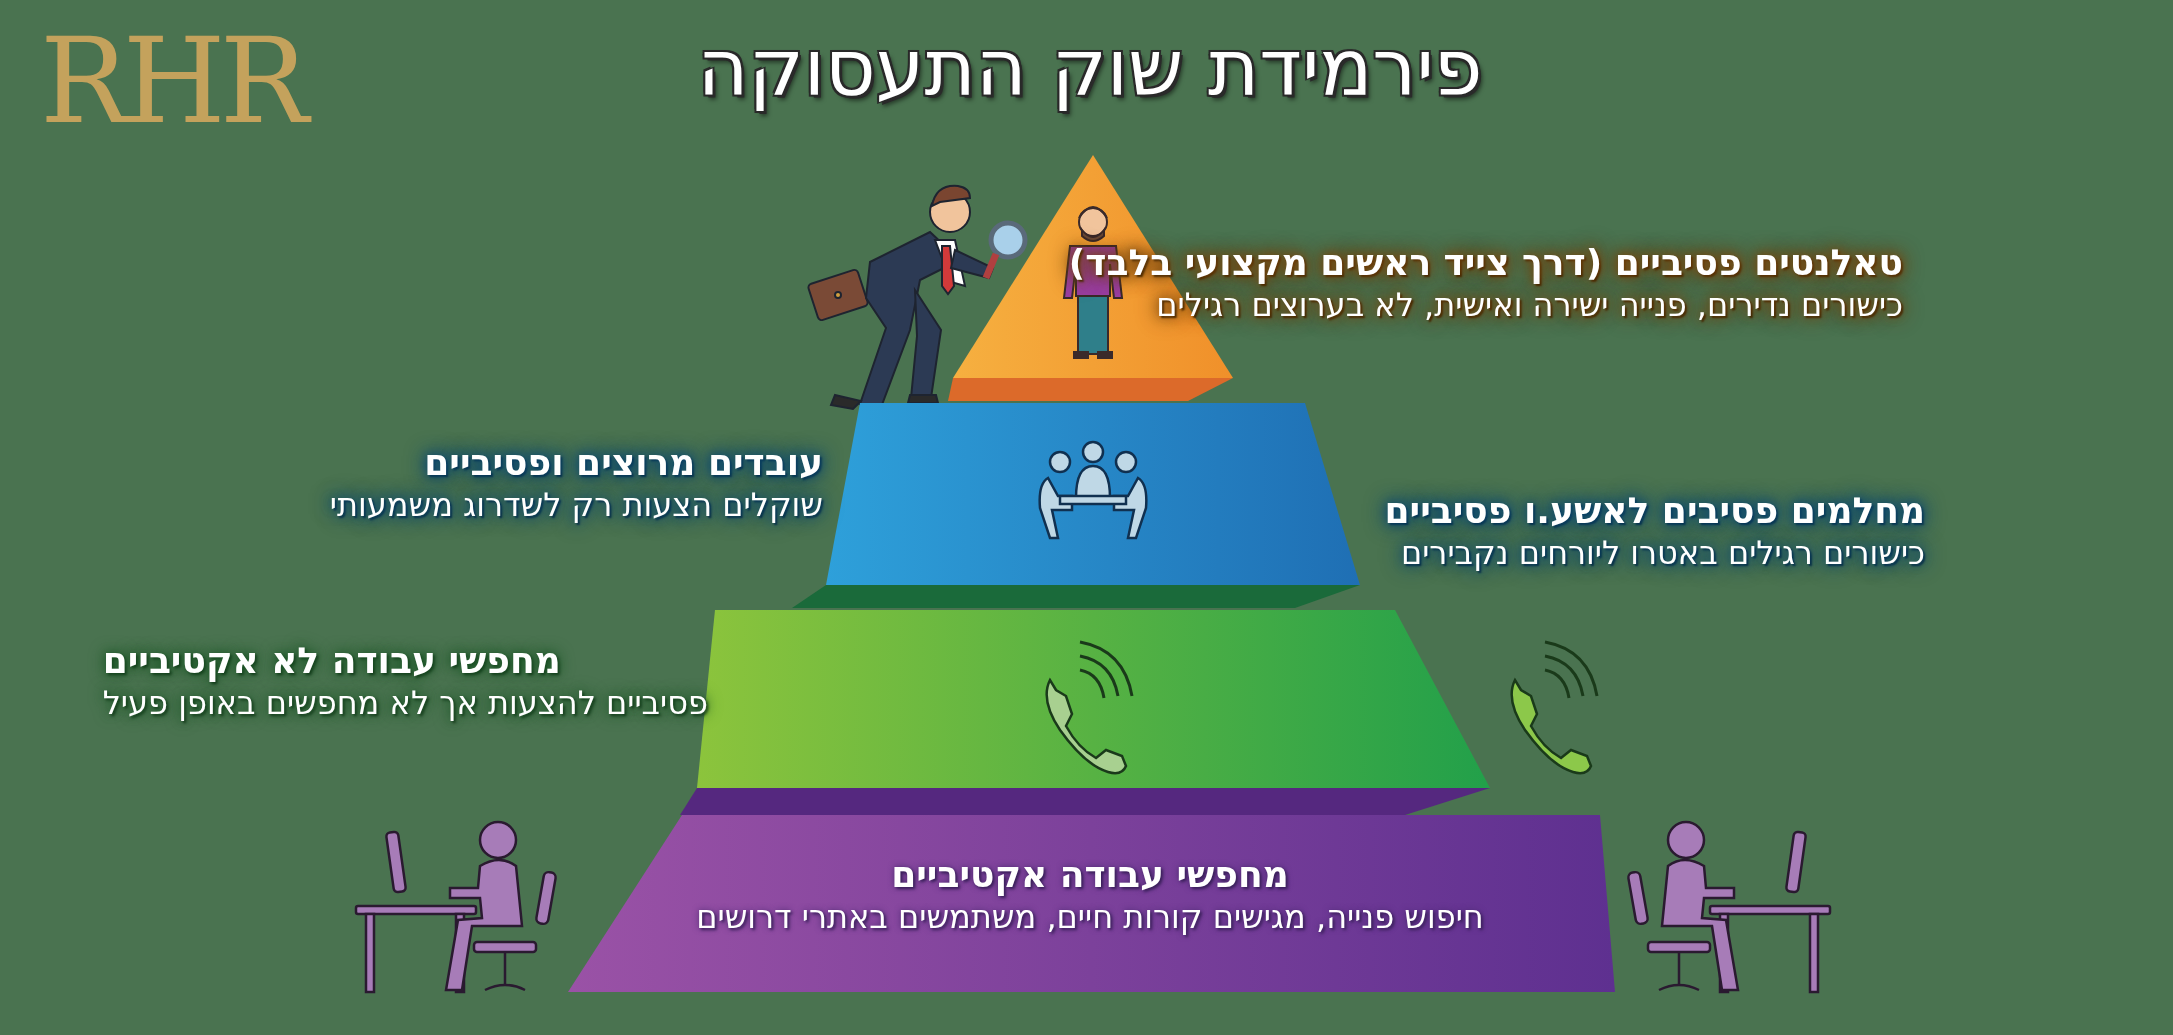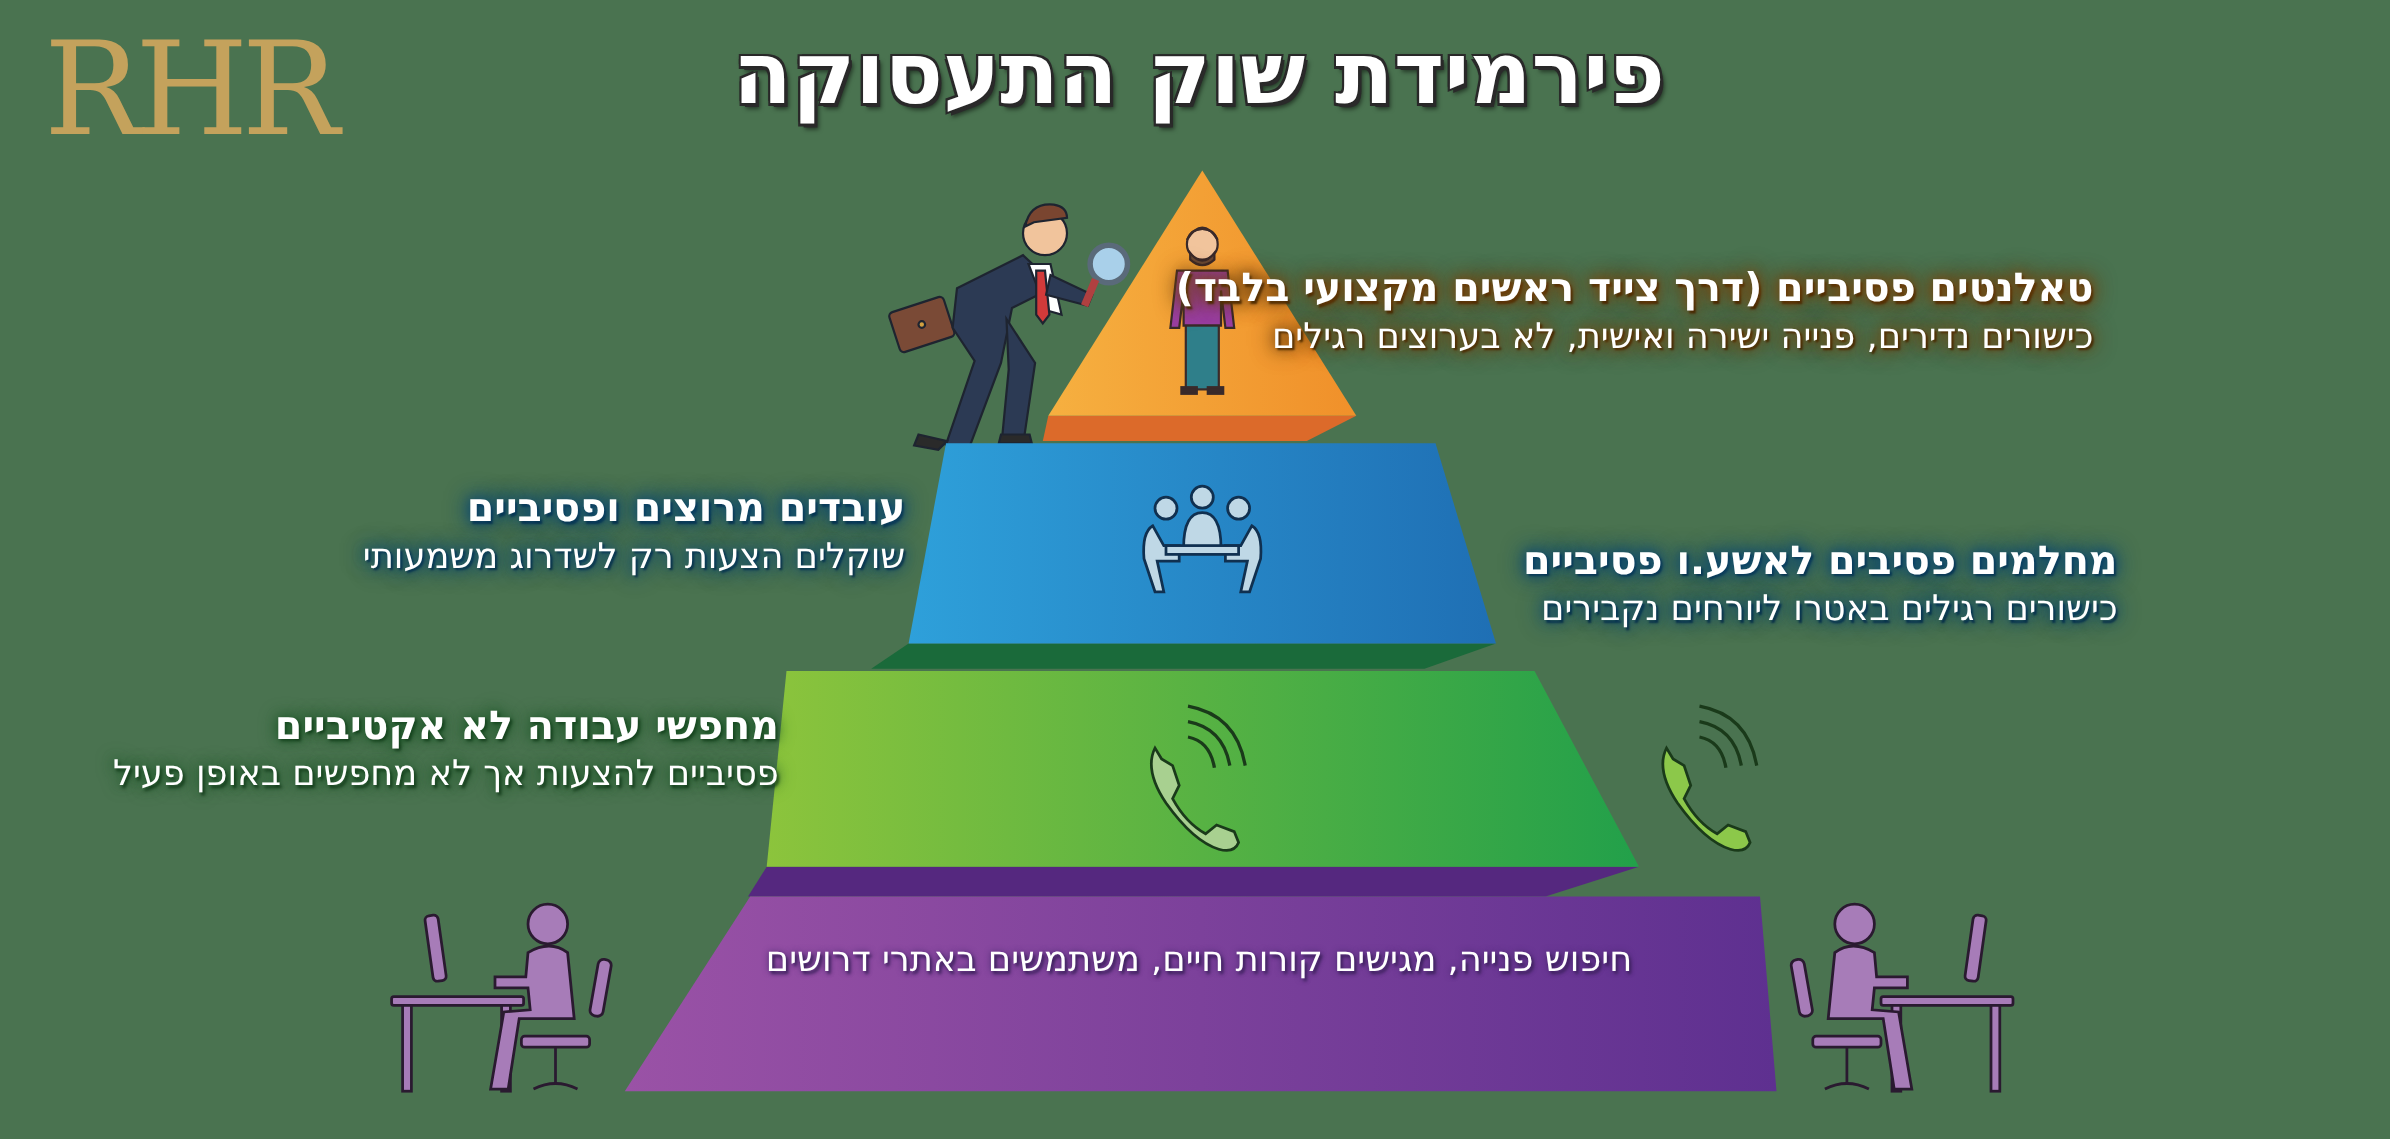--- a/index.html
+++ b/index.html
@@ -10,21 +10,21 @@
     position:relative;
   }
   .stage { position:absolute; left:0; top:0; width:2173px; height:1035px; }
   .logo {
     position:absolute; left:40px; top:22px;
     font-family:"DejaVu Serif", "Liberation Serif", serif;
     font-size:118px; color:#c4a25c; letter-spacing:-6px; line-height:1;
   }
   .title {
     position:absolute; left:600px; width:980px; top:26px; text-align:center;
-    font-size:78px; font-weight:bold; color:#ffffff; direction:rtl;
+    font-size:78px; font-weight:normal; color:#ffffff; direction:rtl;
     text-shadow: 0 0 3px #222, 3px 3px 0 #2b2b2b, -2px -2px 0 #2b2b2b, 2px -2px 0 #2b2b2b, -2px 2px 0 #2b2b2b, 4px 5px 4px rgba(0,0,0,0.5);
     line-height:1.1;
   }
   svg.pyr { position:absolute; left:0; top:0; }
   .label { position:absolute; direction:rtl; color:#fff; line-height:1.25; }
   .label .h { font-size:36px; font-weight:bold; display:block; }
   .label .s { font-size:32px; display:block; }
   .glow-brown .h, .glow-brown .s { text-shadow:0 0 10px #7a4a10, 0 0 18px #6b3f0e, 0 0 22px #6b3f0e, 2px 2px 2px #3a2000; }
   .glow-blue .h, .glow-blue .s { text-shadow:0 0 10px #0f4a6e, 0 0 18px #0f4a6e, 0 0 22px #0f4a6e, 2px 2px 2px #0a2a40; }
   .glow-green .h, .glow-green .s { text-shadow:0 0 10px #1f5a2a, 0 0 16px #1f5a2a, 2px 2px 3px #0e2e14; }
@@ -161,22 +161,23 @@
   <div class="label glow-brown" style="right:270px; top:240px; text-align:right;">
     <span class="h">טאלנטים פסיביים (דרך צייד ראשים מקצועי בלבד)</span>
     <span class="s">כישורים נדירים, פנייה ישירה ואישית, לא בערוצים רגילים</span>
   </div>
 
   <div class="label glow-blue" style="right:248px; top:440px; text-align:right;margin-top:48px;">
     <span class="h">מחלמים פסיבים לאשע.ו פסיביים</span>
     <span class="s">כישורים רגילים באטרו ליורחים נקבירים</span>
   </div>
 
-  <div class="label glow-green" style="right:1465px; top:638px; text-align:right;">
+  <div class="label glow-green" style="right:1465px; top:638px; text-align:left;">
     <span class="h">מחפשי עבודה לא אקטיביים</span>
     <span class="s">פסיביים להצעות אך לא מחפשים באופן פעיל</span>
   </div>
 
   <div class="label glow-purple center" style="left:690px; width:800px; top:852px;">
+    <span class="h">מחפשי עבודה אקטיביים</span>
     <span class="s">חיפוש פנייה, מגישים קורות חיים, משתמשים באתרי דרושים</span>
   </div>
 
 </div>
 
 </body></html>

